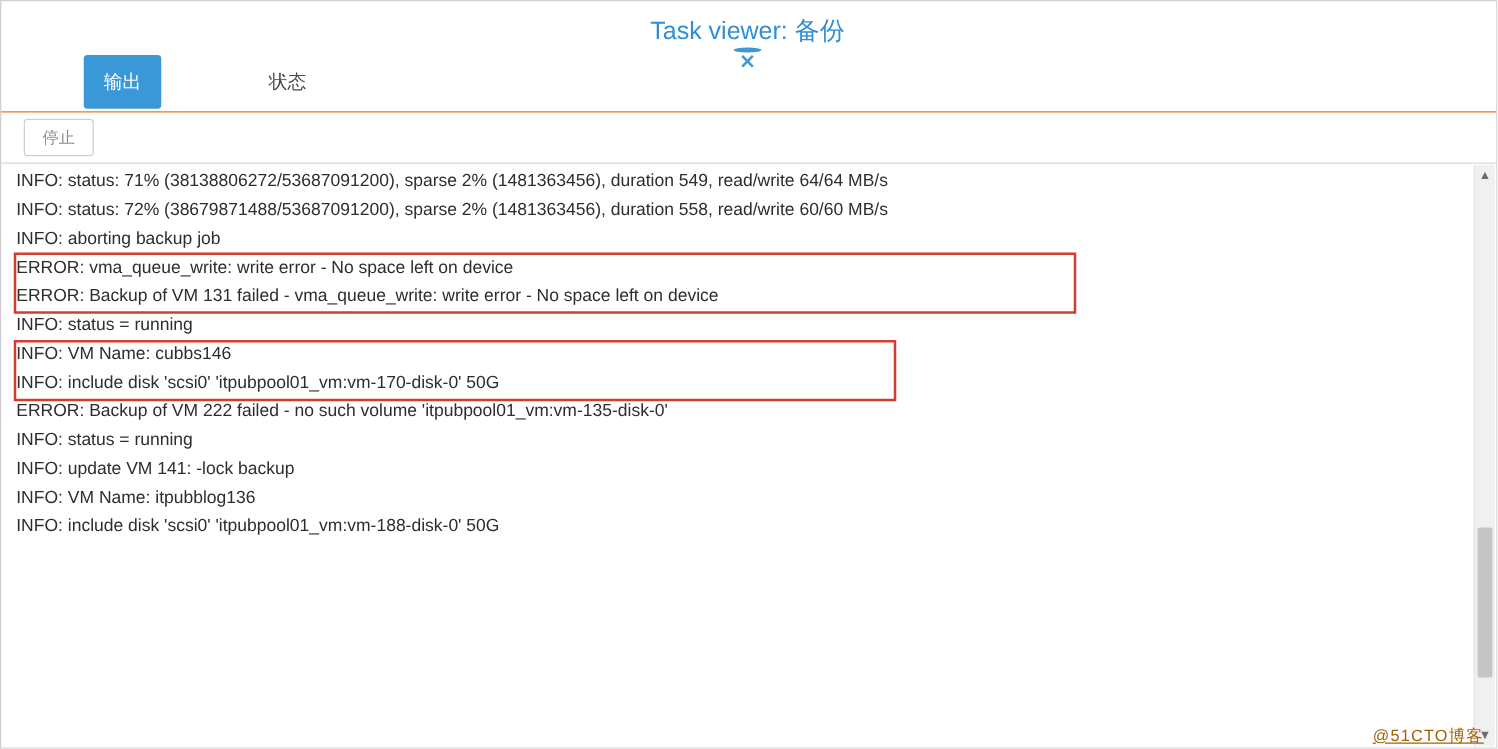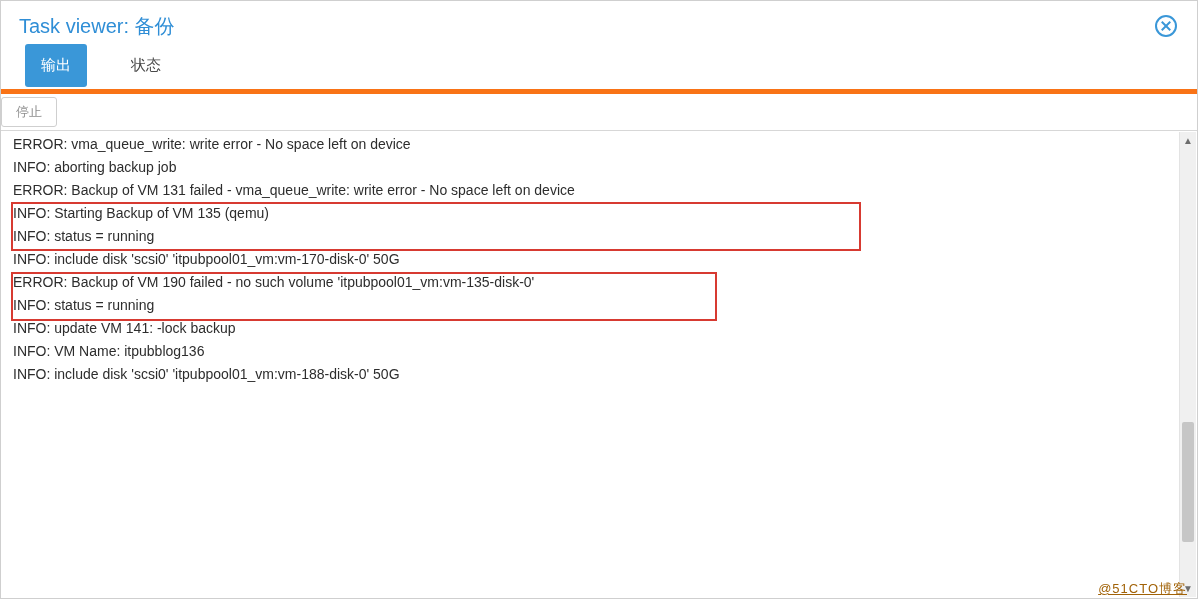--- a/index.html
+++ b/index.html
@@ -17,20 +17,21 @@
     width: 1198px; height: 599px;
     border: 1px solid #cfcfcf;
     background: #fff;
   }
   .title-bar {
     display: flex;
     align-items: center;
     justify-content: space-between;
     padding: 10px 20px 4px 18px;
     height: 44px;
+    flex-direction: column;
   }
   .title-text {
     color: #2f8ed6;
     font-size: 20px;
     font-weight: 400;
   }
   .close-btn {
     width: 22px; height: 22px;
     border: 2px solid #3a97d8;
     border-radius: 50%;
@@ -53,30 +54,31 @@
     gap: 28px;
     padding: 6px 0 10px 24px;
     height: 44px;
   }
   .tab {
     font-size: 15px;
     color: #4a4a4a;
     cursor: pointer;
     padding: 12px 16px;
     border-radius: 3px;
+    margin-left: 42px;
   }
   .tab.active {
     background: #3a97d8;
     color: #fff;
   }
 
   .toolbar {
-    border-top: 5px solid #f97316;
+    border-top: 1px solid #f97316;
     border-bottom: 1px solid #d7d7d7;
-    padding: 6px 0;
+    padding: 6px 18px;
     height: 42px;
     display: flex;
     align-items: center;
   }
   .stop-btn {
     font-size: 13px;
     color: #8d8d8d;
     padding: 5px 14px;
     border: 1px solid #cfcfcf;
     border-radius: 3px;
@@ -154,27 +156,29 @@
     <span class="tab active">输出</span>
     <span class="tab">状态</span>
   </div>
 
   <div class="toolbar">
     <span class="stop-btn">停止</span>
   </div>
 
   <div class="log-area">
     <div class="log-lines" id="log-lines">
+        <div class="log-line">INFO: status: 71% (38138806272/53687091200), sparse 2% (1481363456), duration 549, read/write 64/64 MB/s</div>
+        <div class="log-line">INFO: status: 72% (38679871488/53687091200), sparse 2% (1481363456), duration 558, read/write 60/60 MB/s</div>
+        <div class="log-line">INFO: aborting backup job</div>
         <div class="log-line">ERROR: vma_queue_write: write error - No space left on device</div>
-        <div class="log-line">INFO: aborting backup job</div>
         <div class="log-line">ERROR: Backup of VM 131 failed - vma_queue_write: write error - No space left on device</div>
-        <div class="log-line">INFO: Starting Backup of VM 135 (qemu)</div>
         <div class="log-line">INFO: status = running</div>
+        <div class="log-line">INFO: VM Name: cubbs146</div>
         <div class="log-line">INFO: include disk 'scsi0' 'itpubpool01_vm:vm-170-disk-0' 50G</div>
-        <div class="log-line">ERROR: Backup of VM 190 failed - no such volume 'itpubpool01_vm:vm-135-disk-0'</div>
+        <div class="log-line">ERROR: Backup of VM 222 failed - no such volume 'itpubpool01_vm:vm-135-disk-0'</div>
         <div class="log-line">INFO: status = running</div>
         <div class="log-line">INFO: update VM 141: -lock backup</div>
         <div class="log-line">INFO: VM Name: itpubblog136</div>
         <div class="log-line">INFO: include disk 'scsi0' 'itpubpool01_vm:vm-188-disk-0' 50G</div>
       </div>
 
     <div class="scrollbar-v">
       <div class="scroll-arrow">▲</div>
       <div class="scroll-thumb"></div>
       <div class="scroll-arrow down">▼</div>

